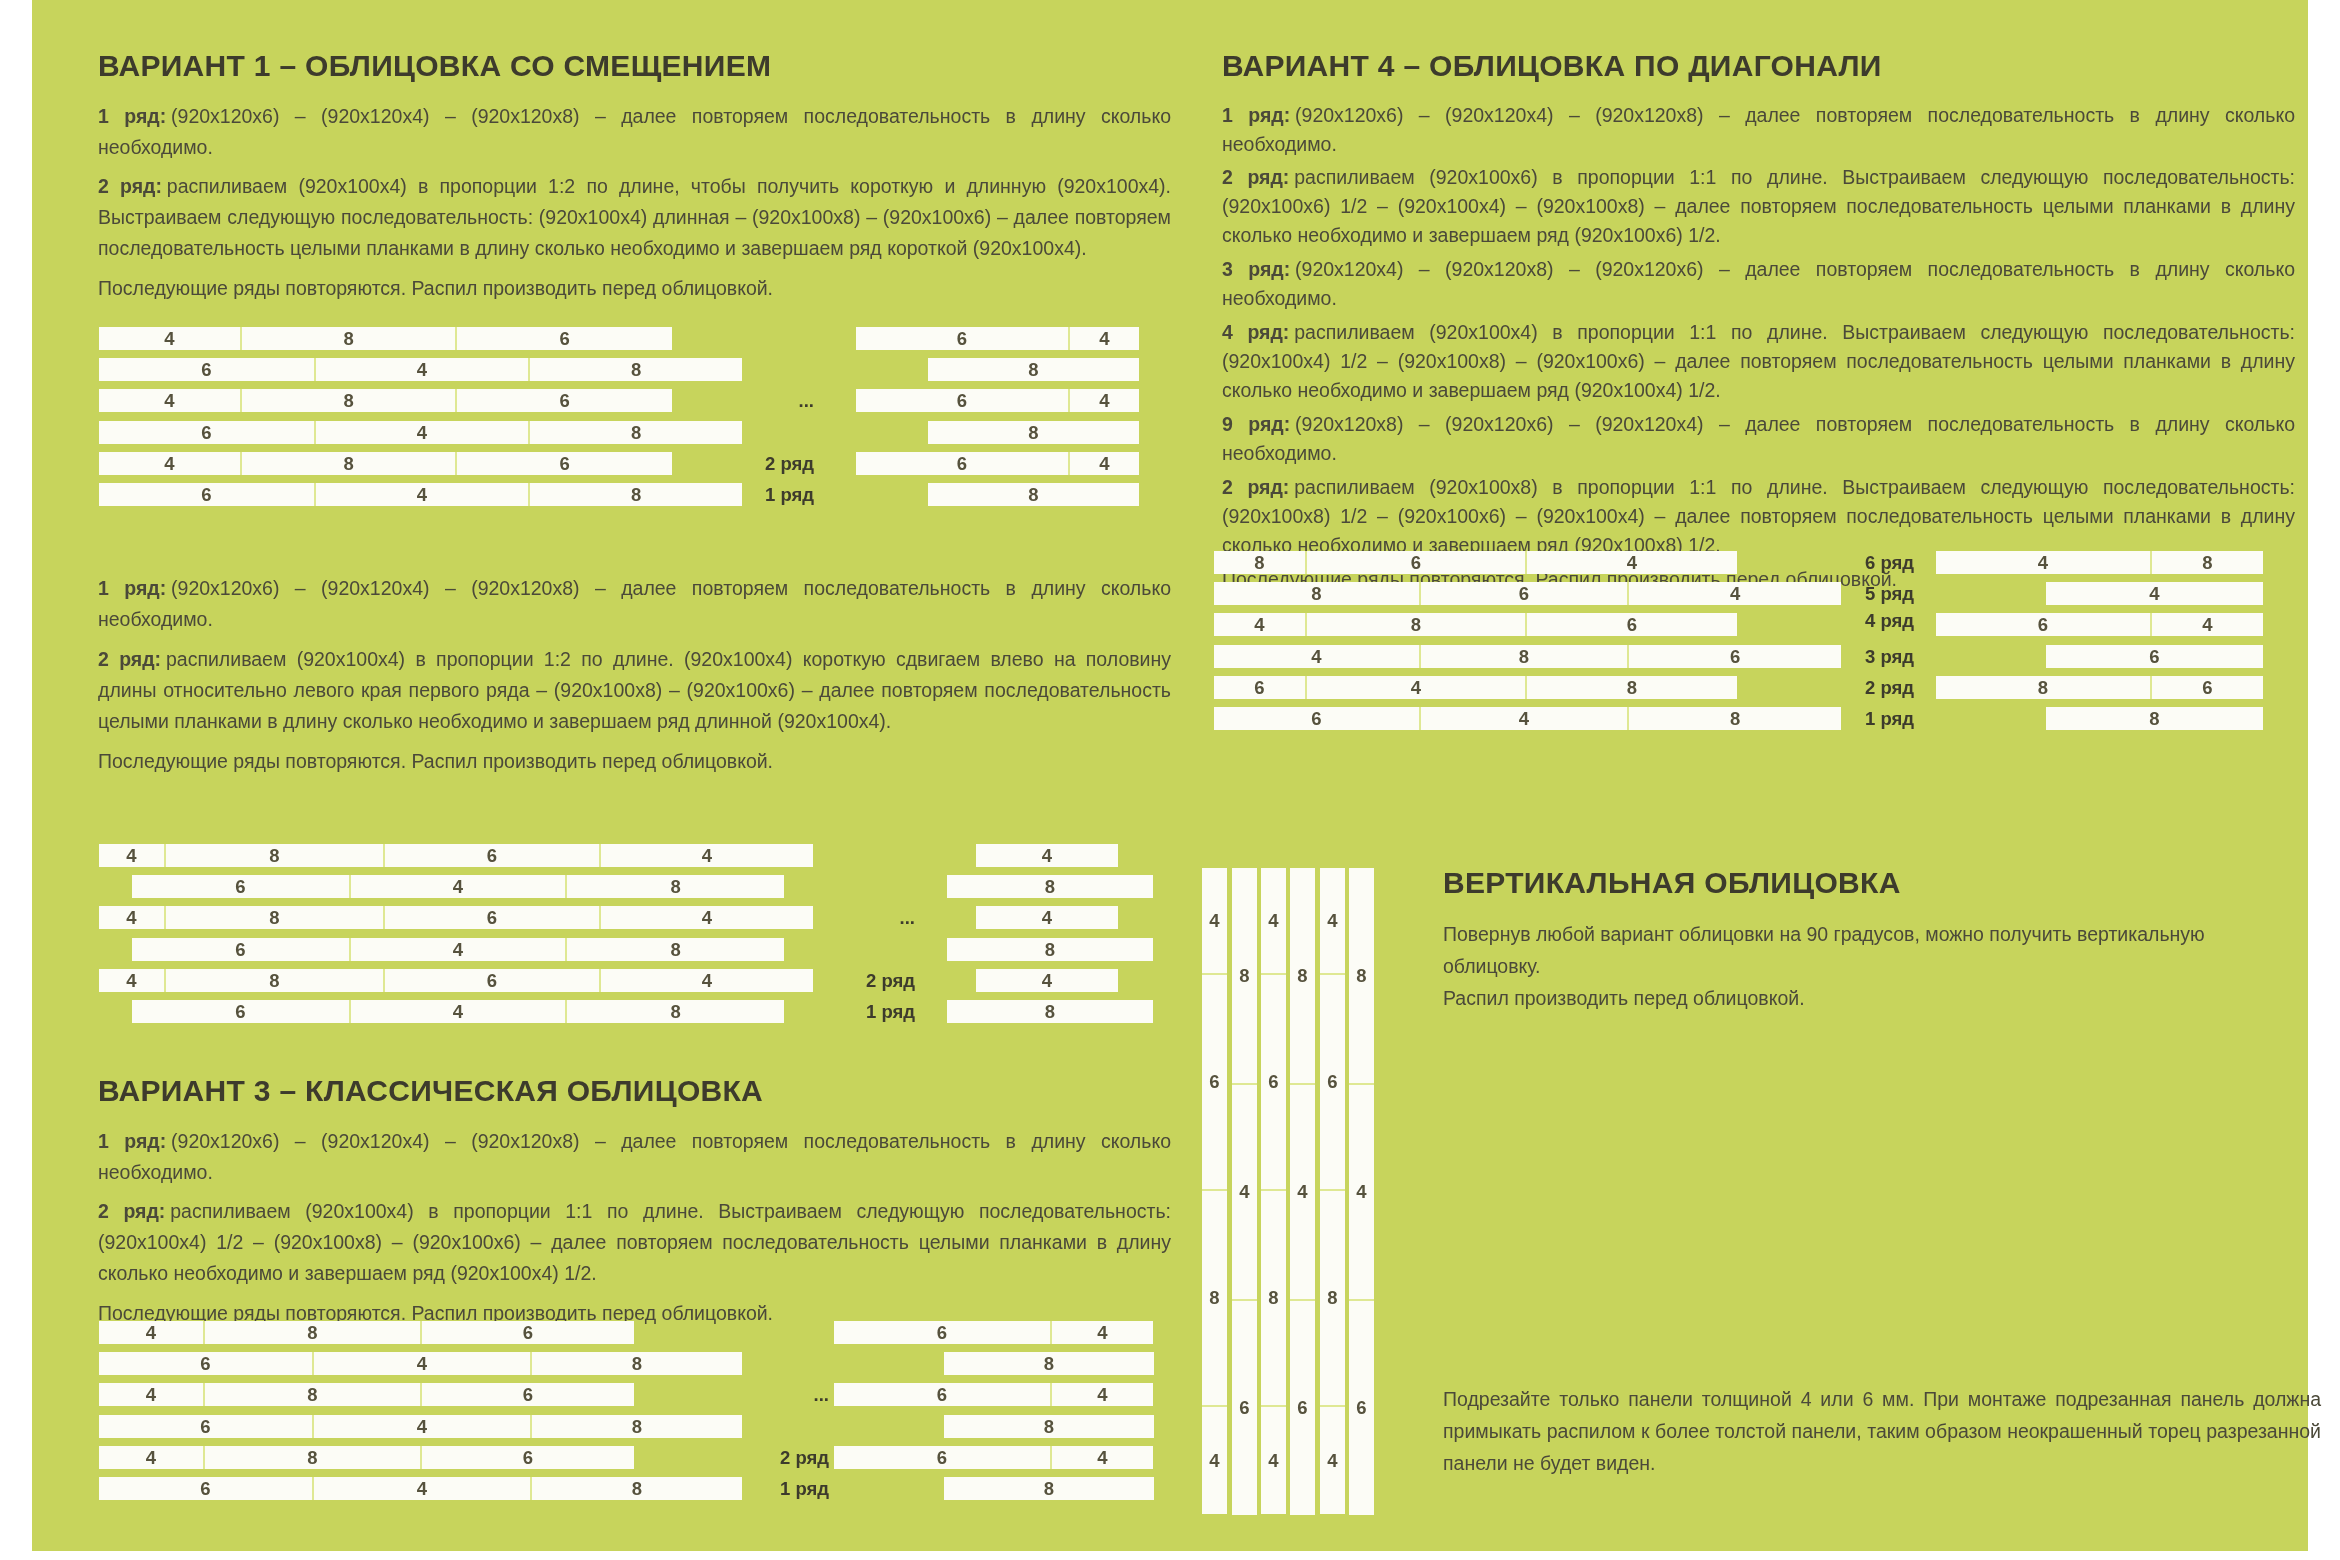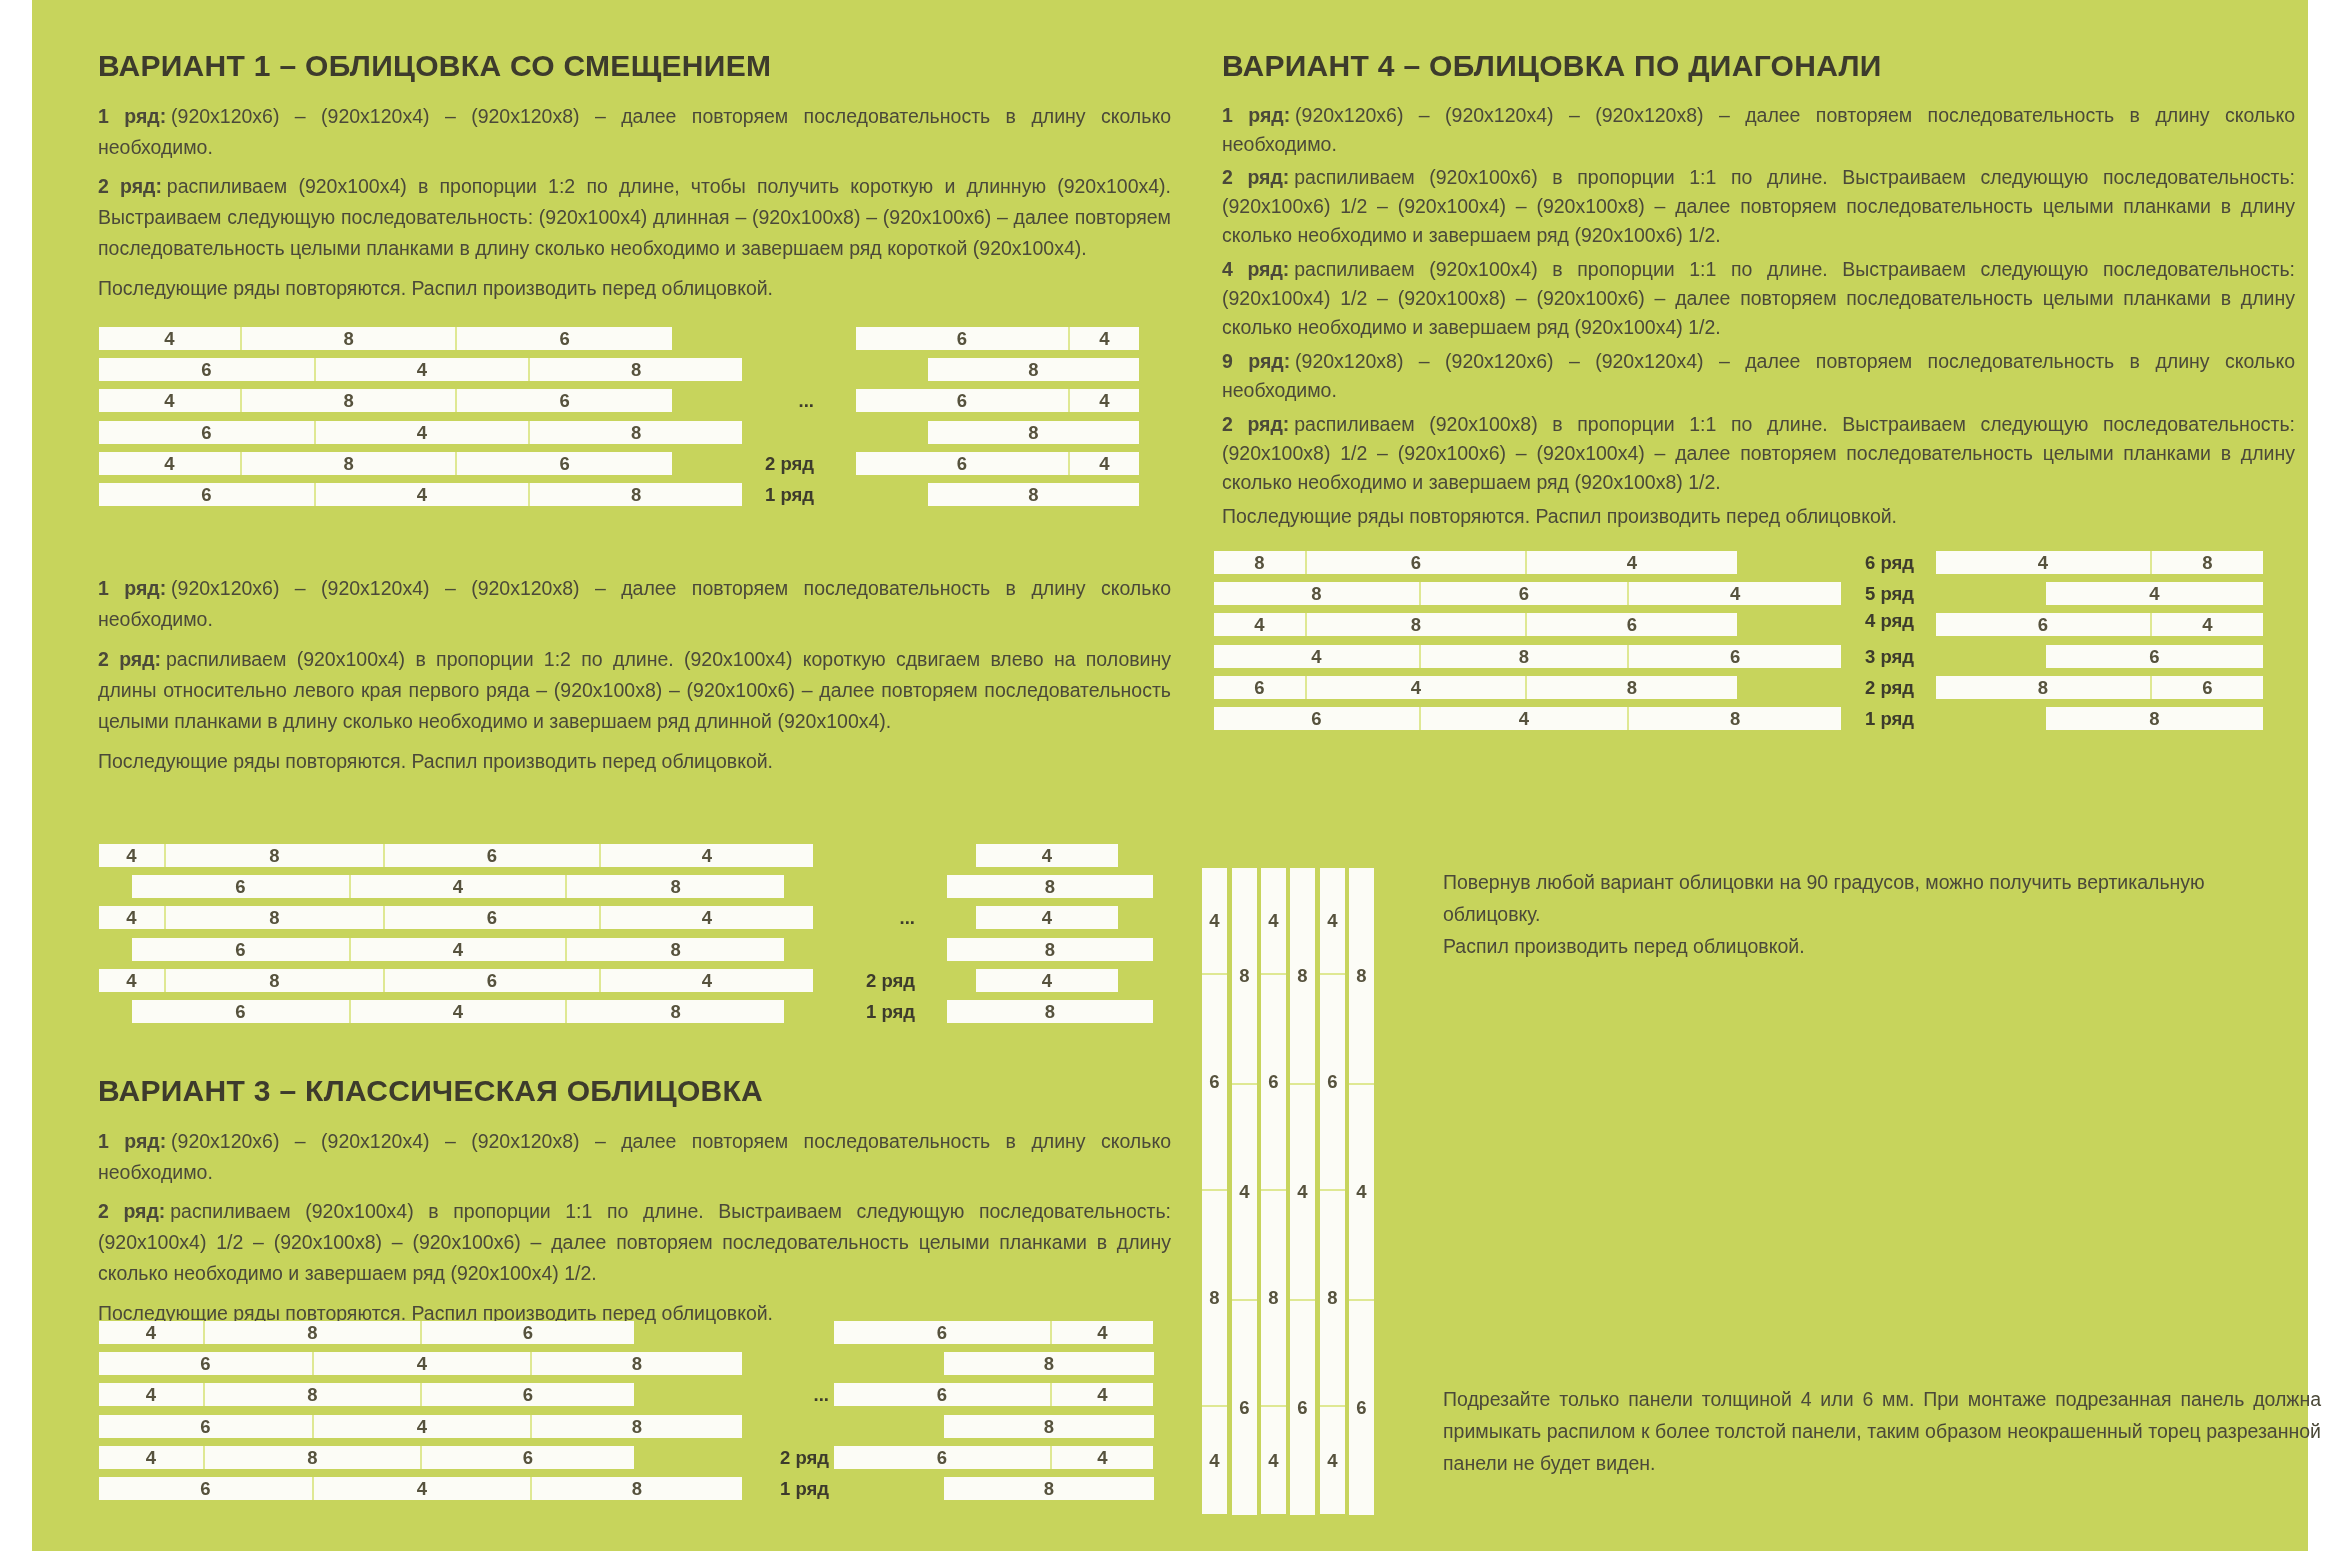--- a/index.html
+++ b/index.html
@@ -59,27 +59,29 @@
     <h2 class="title">ВАРИАНТ 3 – КЛАССИЧЕСКАЯ ОБЛИЦОВКА</h2>
     <p class="body"><b class="lead">1 ряд:</b><span>(920x120x6) – (920x120x4) – (920x120x8) – далее повторяем последовательность в длину сколько необходимо.</span></p>
     <p class="body"><b class="lead">2 ряд:</b><span>распиливаем (920x100x4) в пропорции 1:1 по длине. Выстраиваем следующую последовательность: (920x100x4) 1/2 – (920x100x8) – (920x100x6) – далее повторяем последовательность целыми планками в длину сколько необходимо и завершаем ряд (920x100x4) 1/2.</span></p>
     <p class="body"><b class="lead"></b><span>Последующие ряды повторяются. Распил производить перед облицовкой.</span></p>
   </section>
 
   <section class="sec sec-v4">
     <h2 class="title">ВАРИАНТ 4 – ОБЛИЦОВКА ПО ДИАГОНАЛИ</h2>
     <p class="body"><b class="lead">1 ряд:</b><span>(920x120x6) – (920x120x4) – (920x120x8) – далее повторяем последовательность в длину сколько необходимо.</span></p>
     <p class="body"><b class="lead">2 ряд:</b><span>распиливаем (920x100x6) в пропорции 1:1 по длине. Выстраиваем следующую последовательность: (920x100x6) 1/2 – (920x100x4) – (920x100x8) – далее повторяем последовательность целыми планками в длину сколько необходимо и завершаем ряд (920x100x6) 1/2.</span></p>
+    <p class="body"><b class="lead">3 ряд:</b><span>(920x120x4) – (920x120x8) – (920x120x6) – далее повторяем последовательность в длину сколько необходимо.</span></p>
     <p class="body"><b class="lead">4 ряд:</b><span>распиливаем (920x100x4) в пропорции 1:1 по длине. Выстраиваем следующую последовательность: (920x100x4) 1/2 – (920x100x8) – (920x100x6) – далее повторяем последовательность целыми планками в длину сколько необходимо и завершаем ряд (920x100x4) 1/2.</span></p>
     <p class="body"><b class="lead">9 ряд:</b><span>(920x120x8) – (920x120x6) – (920x120x4) – далее повторяем последовательность в длину сколько необходимо.</span></p>
     <p class="body"><b class="lead">2 ряд:</b><span>распиливаем (920x100x8) в пропорции 1:1 по длине. Выстраиваем следующую последовательность: (920x100x8) 1/2 – (920x100x6) – (920x100x4) – далее повторяем последовательность целыми планками в длину сколько необходимо и завершаем ряд (920x100x8) 1/2.</span></p>
     <p class="body"><b class="lead"></b><span>Последующие ряды повторяются. Распил производить перед облицовкой.</span></p>
   </section>
 
   <section class="sec sec-vert">
+    <h2 class="title">ВЕРТИКАЛЬНАЯ ОБЛИЦОВКА</h2>
     <p class="body"><span>Повернув любой вариант облицовки на 90 градусов, можно получить вертикальную облицовку.</span></p>
     <p class="body"><span>Распил производить перед облицовкой.</span></p>
   </section>
 
   <section class="sec sec-att">
     <p class="body"><span>Подрезайте только панели толщиной 4 или 6 мм. При монтаже подрезанная панель должна примыкать распилом к более толстой панели, таким образом неокрашенный торец разрезанной панели не будет виден.</span></p>
   </section>
 
   <div id="diagrams">
       <div class="diagram" style="left: 99px; top: 327px;">

